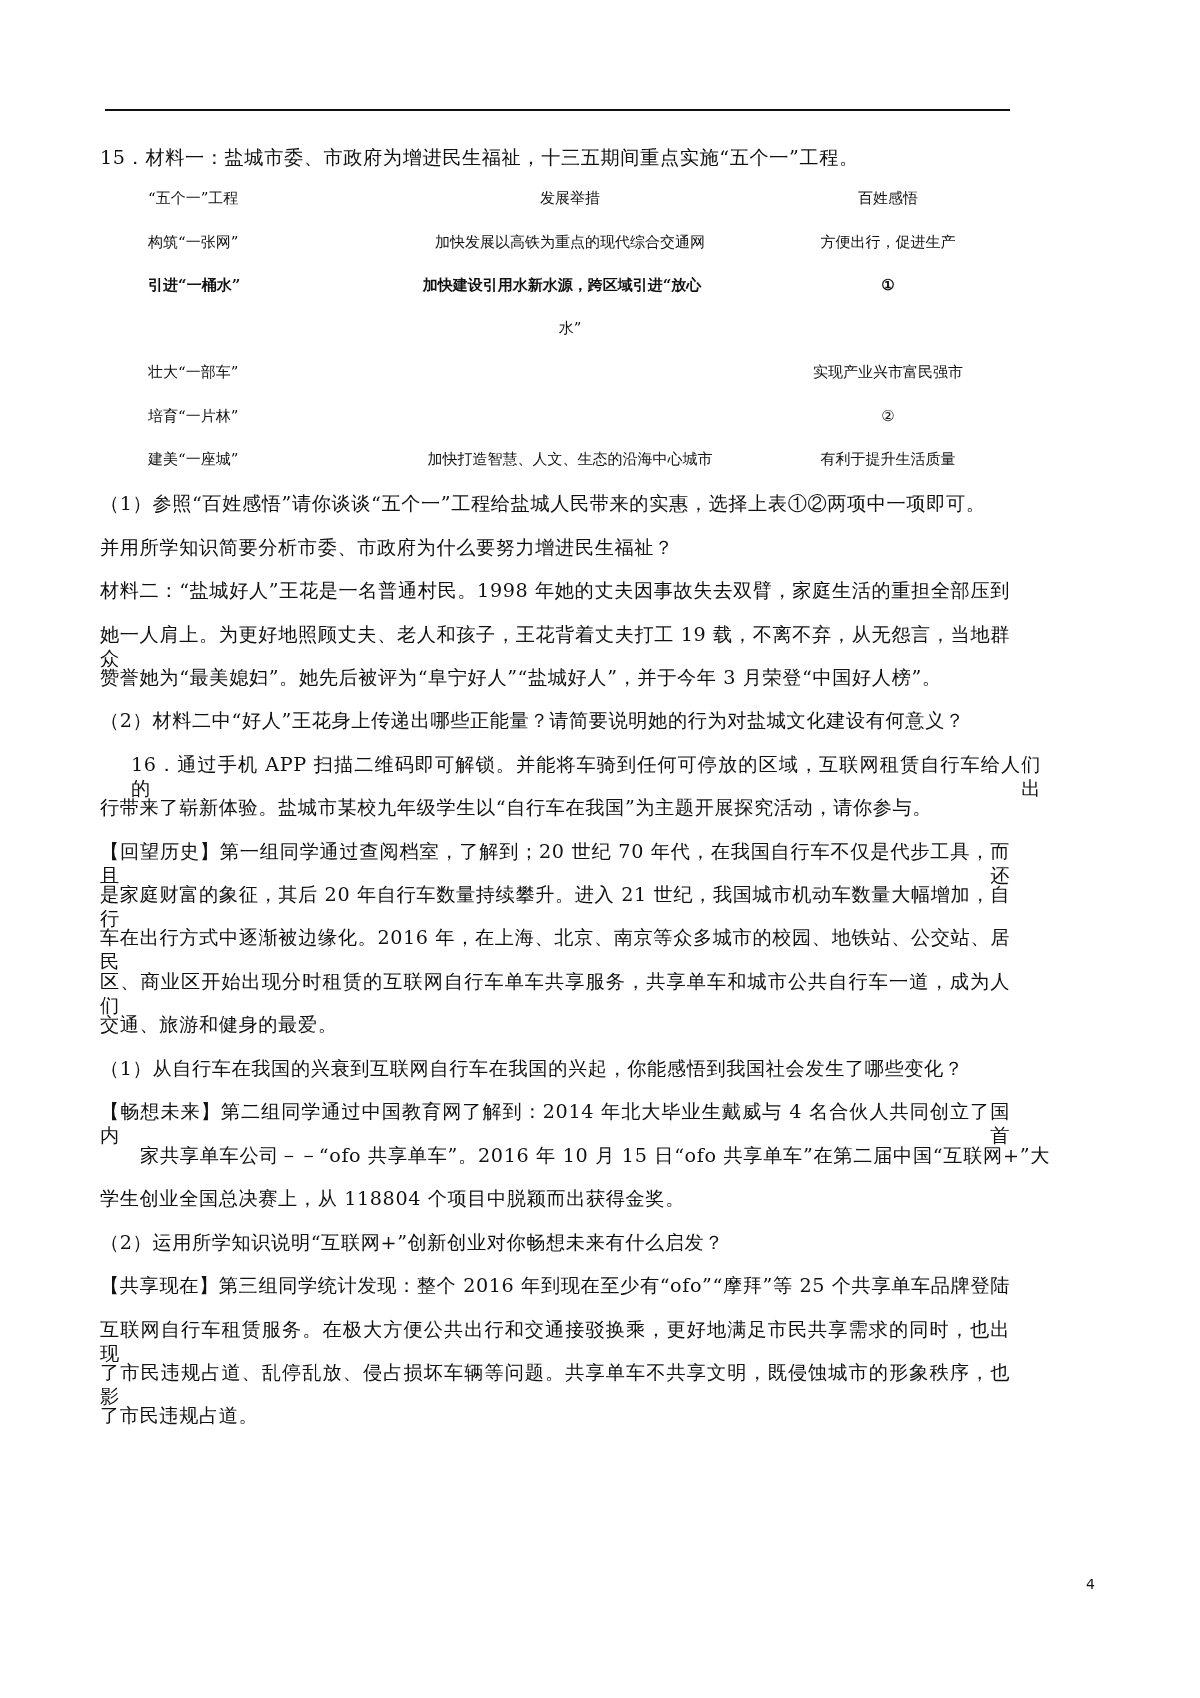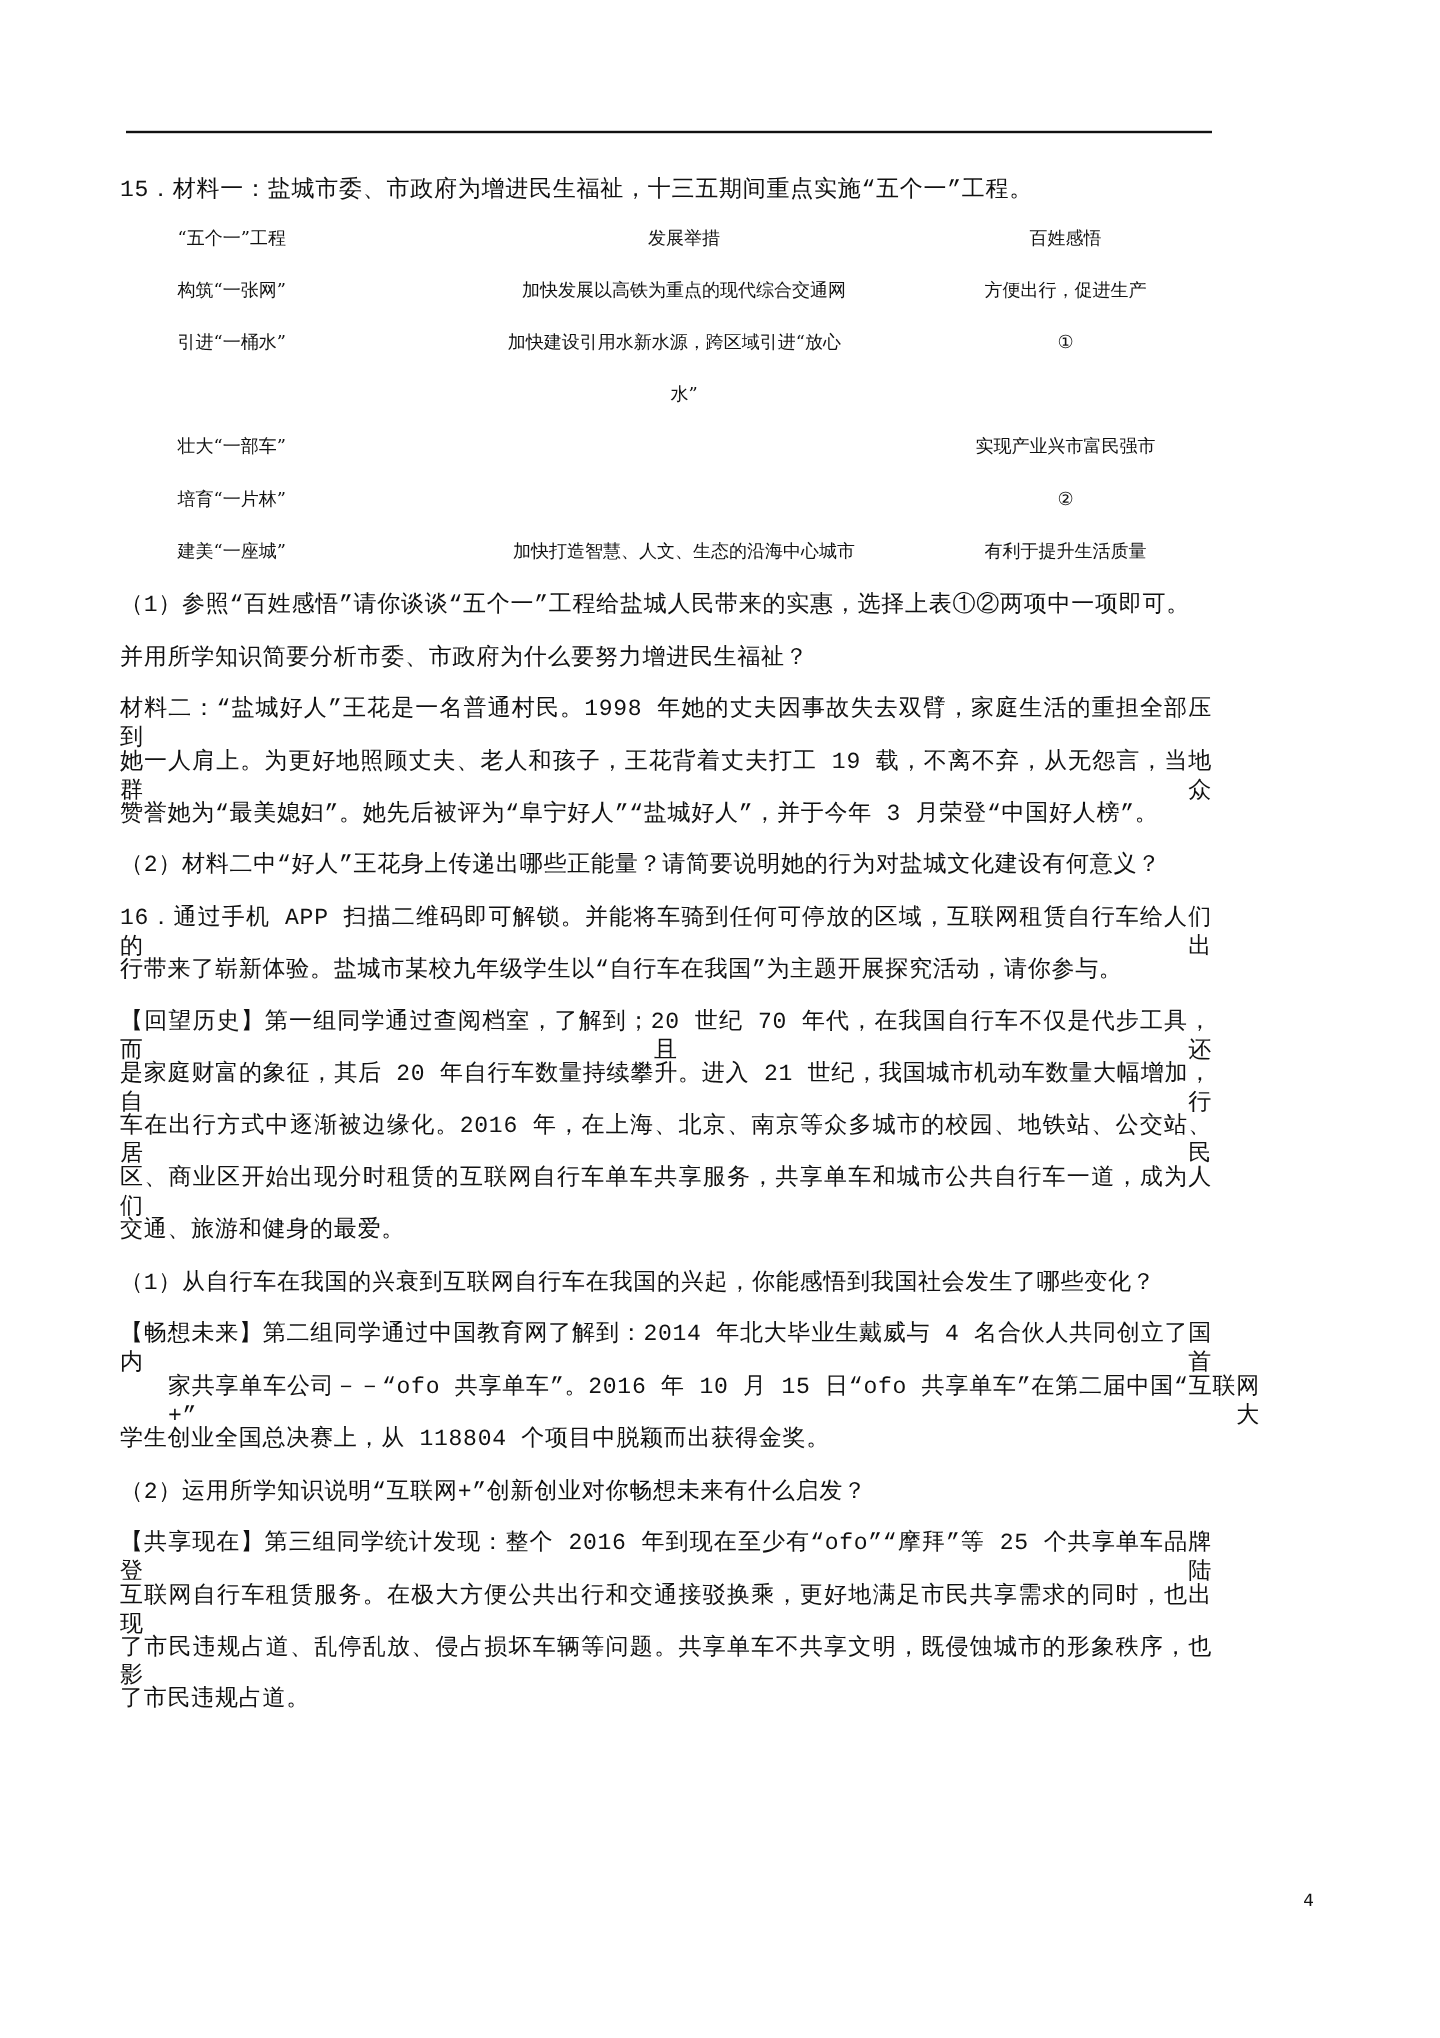--- a/index.html
+++ b/index.html
@@ -7,21 +7,21 @@
     width: 1200px; height: 1698px; position: relative; overflow: hidden;
     font-family: "DejaVu Serif", "Liberation Serif", serif;
     color: #111111;
   }
   .rule {
     position: absolute; left: 105px; top: 109px; width: 905px; height: 0;
     border-top: 2px solid #111111;
   }
   .line {
     position: absolute; left: 100px; white-space: nowrap;
-    font-size: 19.2px; line-height: 24px; letter-spacing: 0.6px; font-family: Liberation Mono, monospace;
+    font-size: 19.2px; line-height: 24px; letter-spacing: 0.6px;
   }
   .line.just { width: 910px; text-align: justify; text-align-last: justify; white-space: normal; }
   .row { position: absolute; left: 0; width: 1200px; height: 28px; font-size: 15px; line-height: 24px; }
   .row .c1 { position: absolute; left: 148px; white-space: nowrap; }
   .row .c2 { position: absolute; left: 380px; width: 380px; text-align: center; white-space: nowrap; }
   .row .c3 { position: absolute; left: 788px; width: 200px; text-align: center; white-space: nowrap; }
   .marker { display: inline-block; width: 4px; height: 4px; background: #d4c24a; vertical-align: middle; margin-right: 1px; }
   .page-num { position: absolute; left: 1086px; top: 1576px; font-family: "DejaVu Sans", sans-serif; font-size: 14px; }
 </style>
 </head>
@@ -35,21 +35,21 @@
   <div class="row" style="top:186px;">
     <span class="c1" style="left:148px;">“五个一”工程</span>
     <span class="c2">发展举措</span>
     <span class="c3">百姓感悟</span>
   </div>
   <div class="row" style="top:230px;">
     <span class="c1">构筑“一张网”</span>
     <span class="c2">加快发展以高铁为重点的现代综合交通网</span>
     <span class="c3">方便出行，促进生产</span>
   </div>
-  <div class="row" style="top:273px;">
+  <div class="row" style="top:273px;font-weight:bold;">
     <span class="c1">引进“一桶水”</span>
     <span class="c2" style="left:372px;">加快建设引用水新水源，跨区域引进“放心</span>
     <span class="c3">①</span>
   </div>
   <div class="row" style="top:316px;">
     <span class="c2">水”</span>
   </div>
   <div class="row" style="top:360px;">
     <span class="c1">壮大“一部车”</span>
     <span class="c3">实现产业兴市富民强市</span>
@@ -65,21 +65,21 @@
   </div>
 </div>
 
 <div class="line" style="top:492px;left:100px;text-align:right;">（1）参照“百姓感悟”请你谈谈“五个一”工程给盐城人民带来的实惠，选择上表①②两项中一项即可。</div>
 <div class="line" style="top:536px;">并用所学知识简要分析市委、市政府为什么要努力增进民生福祉？</div>
 <div class="line just" style="top:579px;">材料二：“盐城好人”王花是一名普通村民。1998 年她的丈夫因事故失去双臂，家庭生活的重担全部压到</div>
 <div class="line just" style="top:623px;">她一人肩上。为更好地照顾丈夫、老人和孩子，王花背着丈夫打工 19 载，不离不弃，从无怨言，当地群众</div>
 <div class="line" style="top:666px;">赞誉她为“最美媳妇”。她先后被评为“阜宁好人”“盐城好人”，并于今年 3 月荣登“中国好人榜”。</div>
 <div class="line" style="top:709px;">（2）材料二中“好人”王花身上传递出哪些正能量？请简要说明她的行为对盐城文化建设有何意义？</div>
 
-<div class="line just" style="top:753px;">16．通过手机 APP 扫描二维码即可解锁。并能将车骑到任何可停放的区域，互联网租赁自行车给人们的出</div>
+<div class="line just" style="top:753px;margin-left:31px;">16．通过手机 APP 扫描二维码即可解锁。并能将车骑到任何可停放的区域，互联网租赁自行车给人们的出</div>
 <div class="line" style="top:796px;">行带来了崭新体验。盐城市某校九年级学生以“自行车在我国”为主题开展探究活动，请你参与。</div>
 
 <div class="line just" style="top:840px;">【回望历史】第一组同学通过查阅档室，了解到；20 世纪 70 年代，在我国自行车不仅是代步工具，而且还</div>
 <div class="line just" style="top:883px;">是家庭财富的象征，其后 20 年自行车数量持续攀升。进入 21 世纪，我国城市机动车数量大幅增加，自行</div>
 <div class="line just" style="top:926px;">车在出行方式中逐渐被边缘化。2016 年，在上海、北京、南京等众多城市的校园、地铁站、公交站、居民</div>
 <div class="line just" style="top:970px;">区、商业区开始出现分时租赁的互联网自行车单车共享服务，共享单车和城市公共自行车一道，成为人们</div>
 <div class="line" style="top:1013px;">交通、旅游和健身的最爱。</div>
 
 <div class="line" style="top:1057px;">（1）从自行车在我国的兴衰到互联网自行车在我国的兴起，你能感悟到我国社会发生了哪些变化？</div>
 

